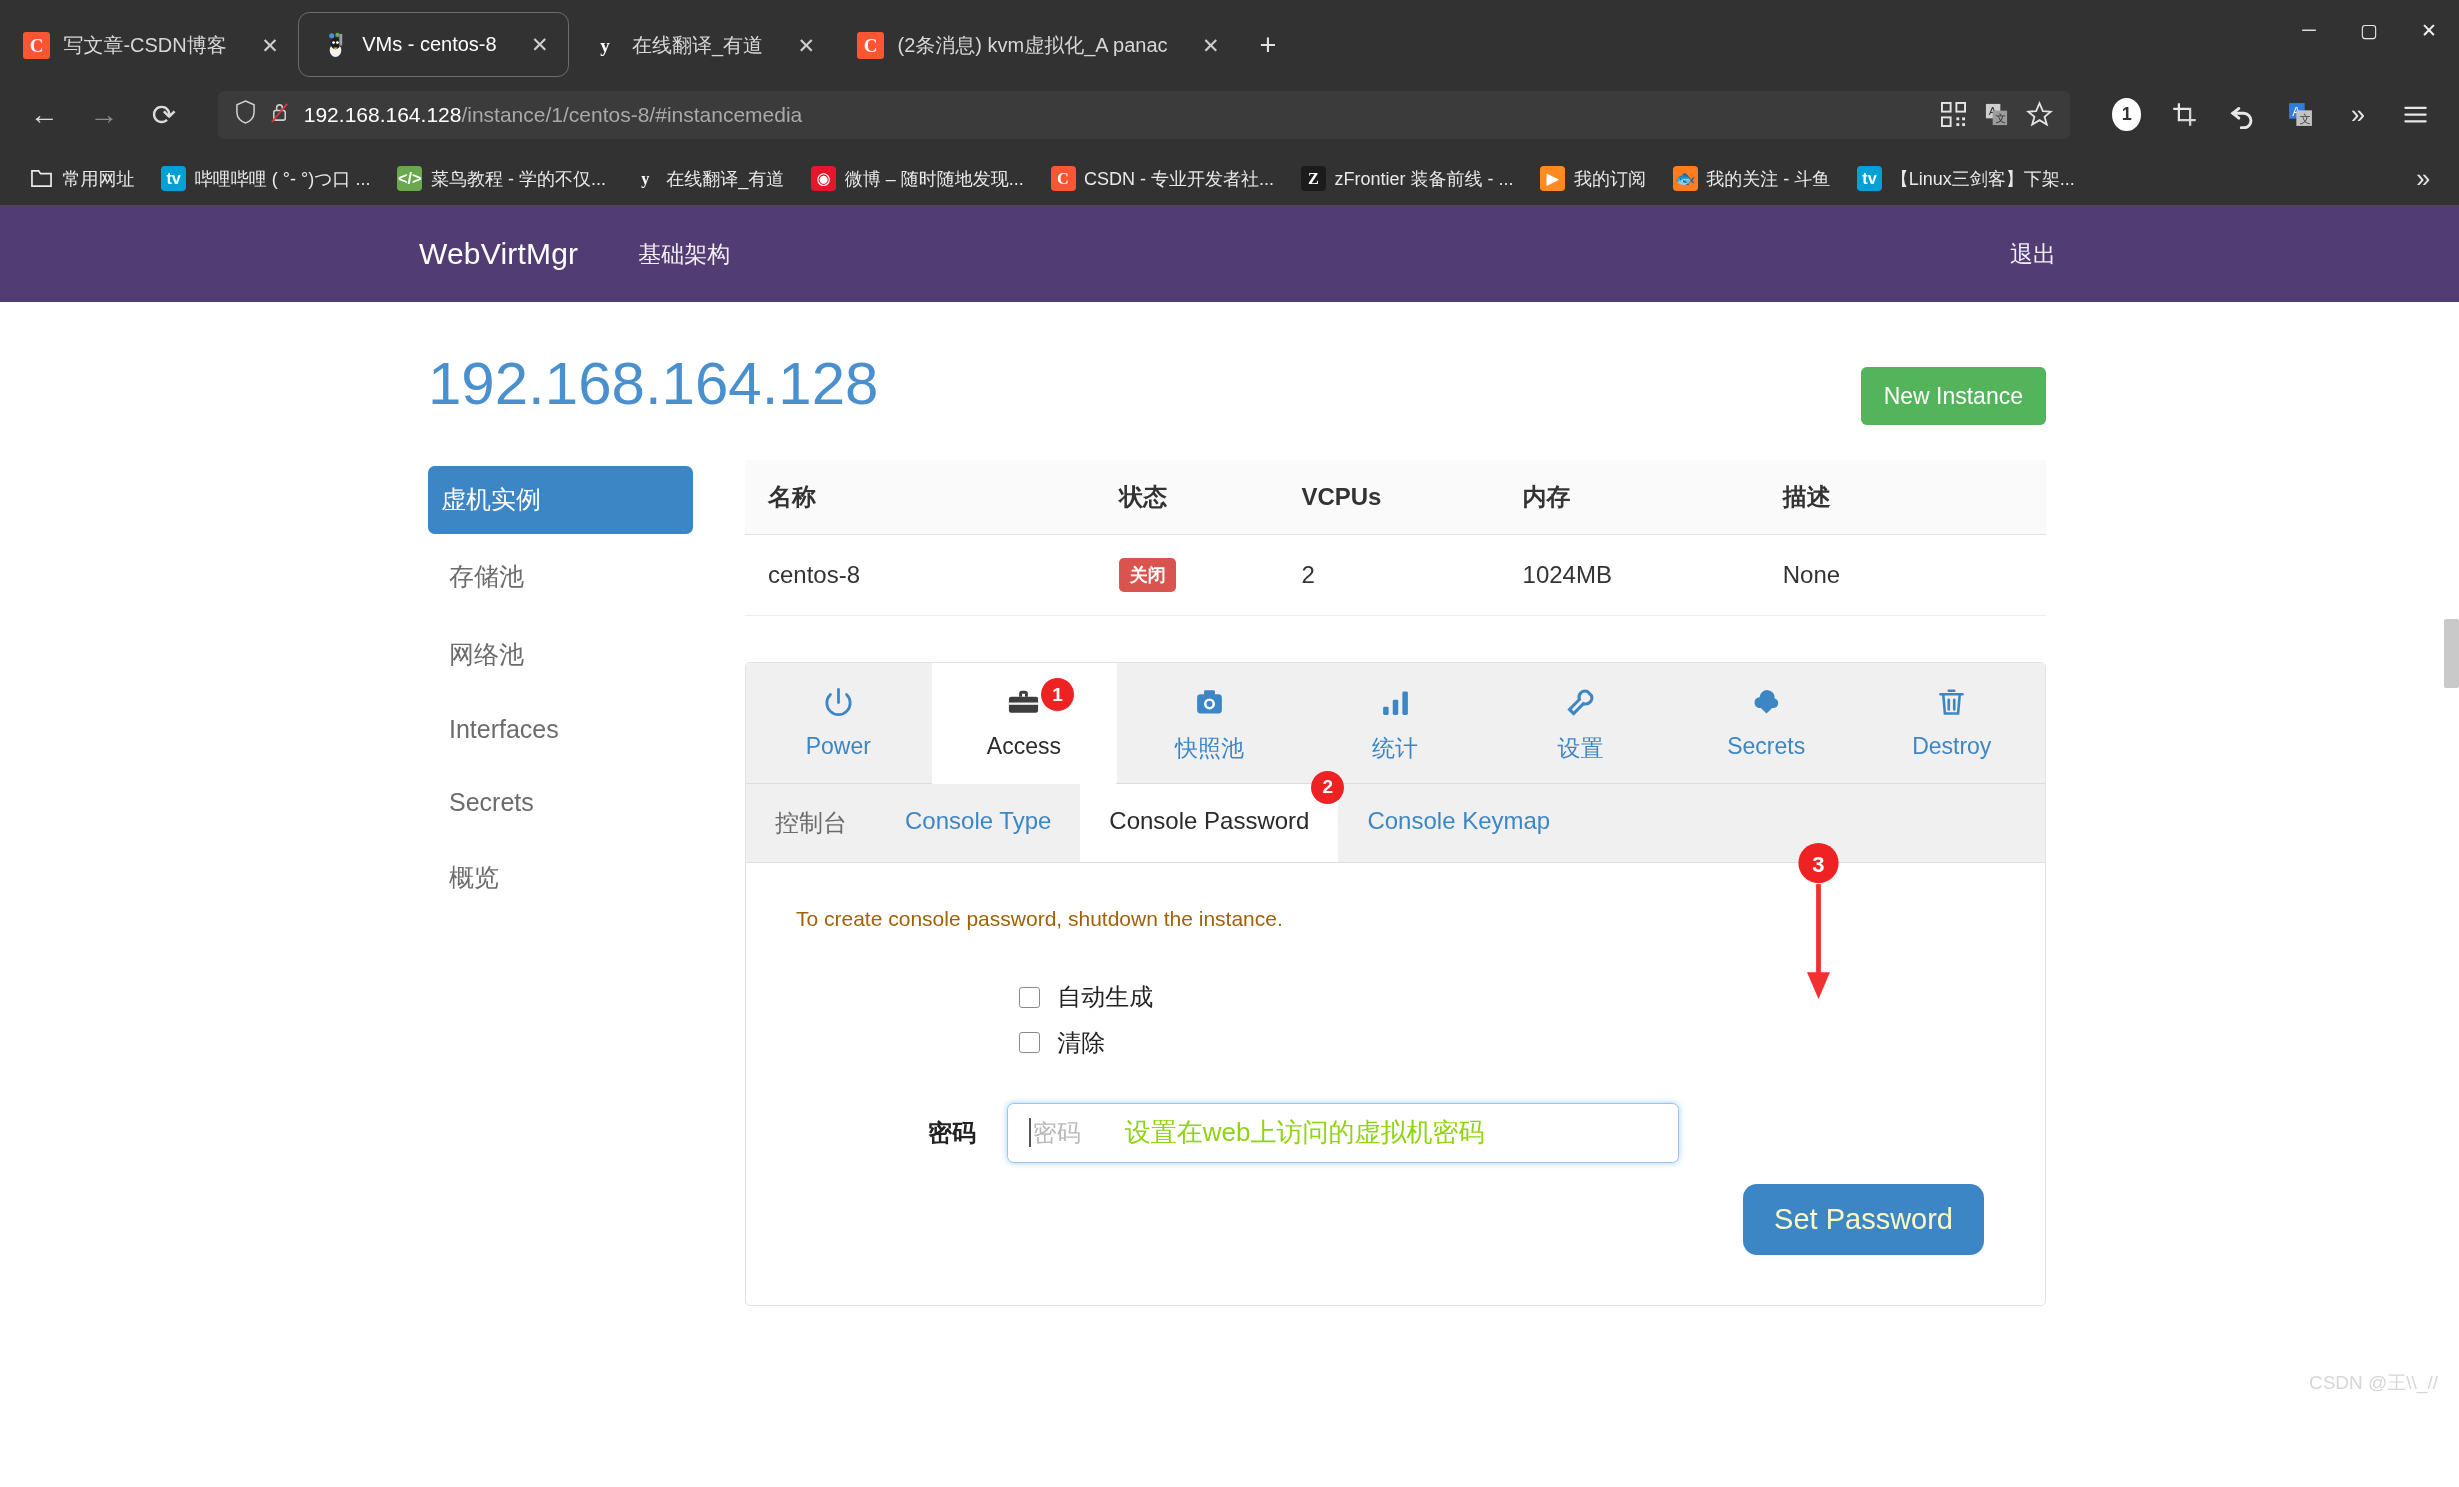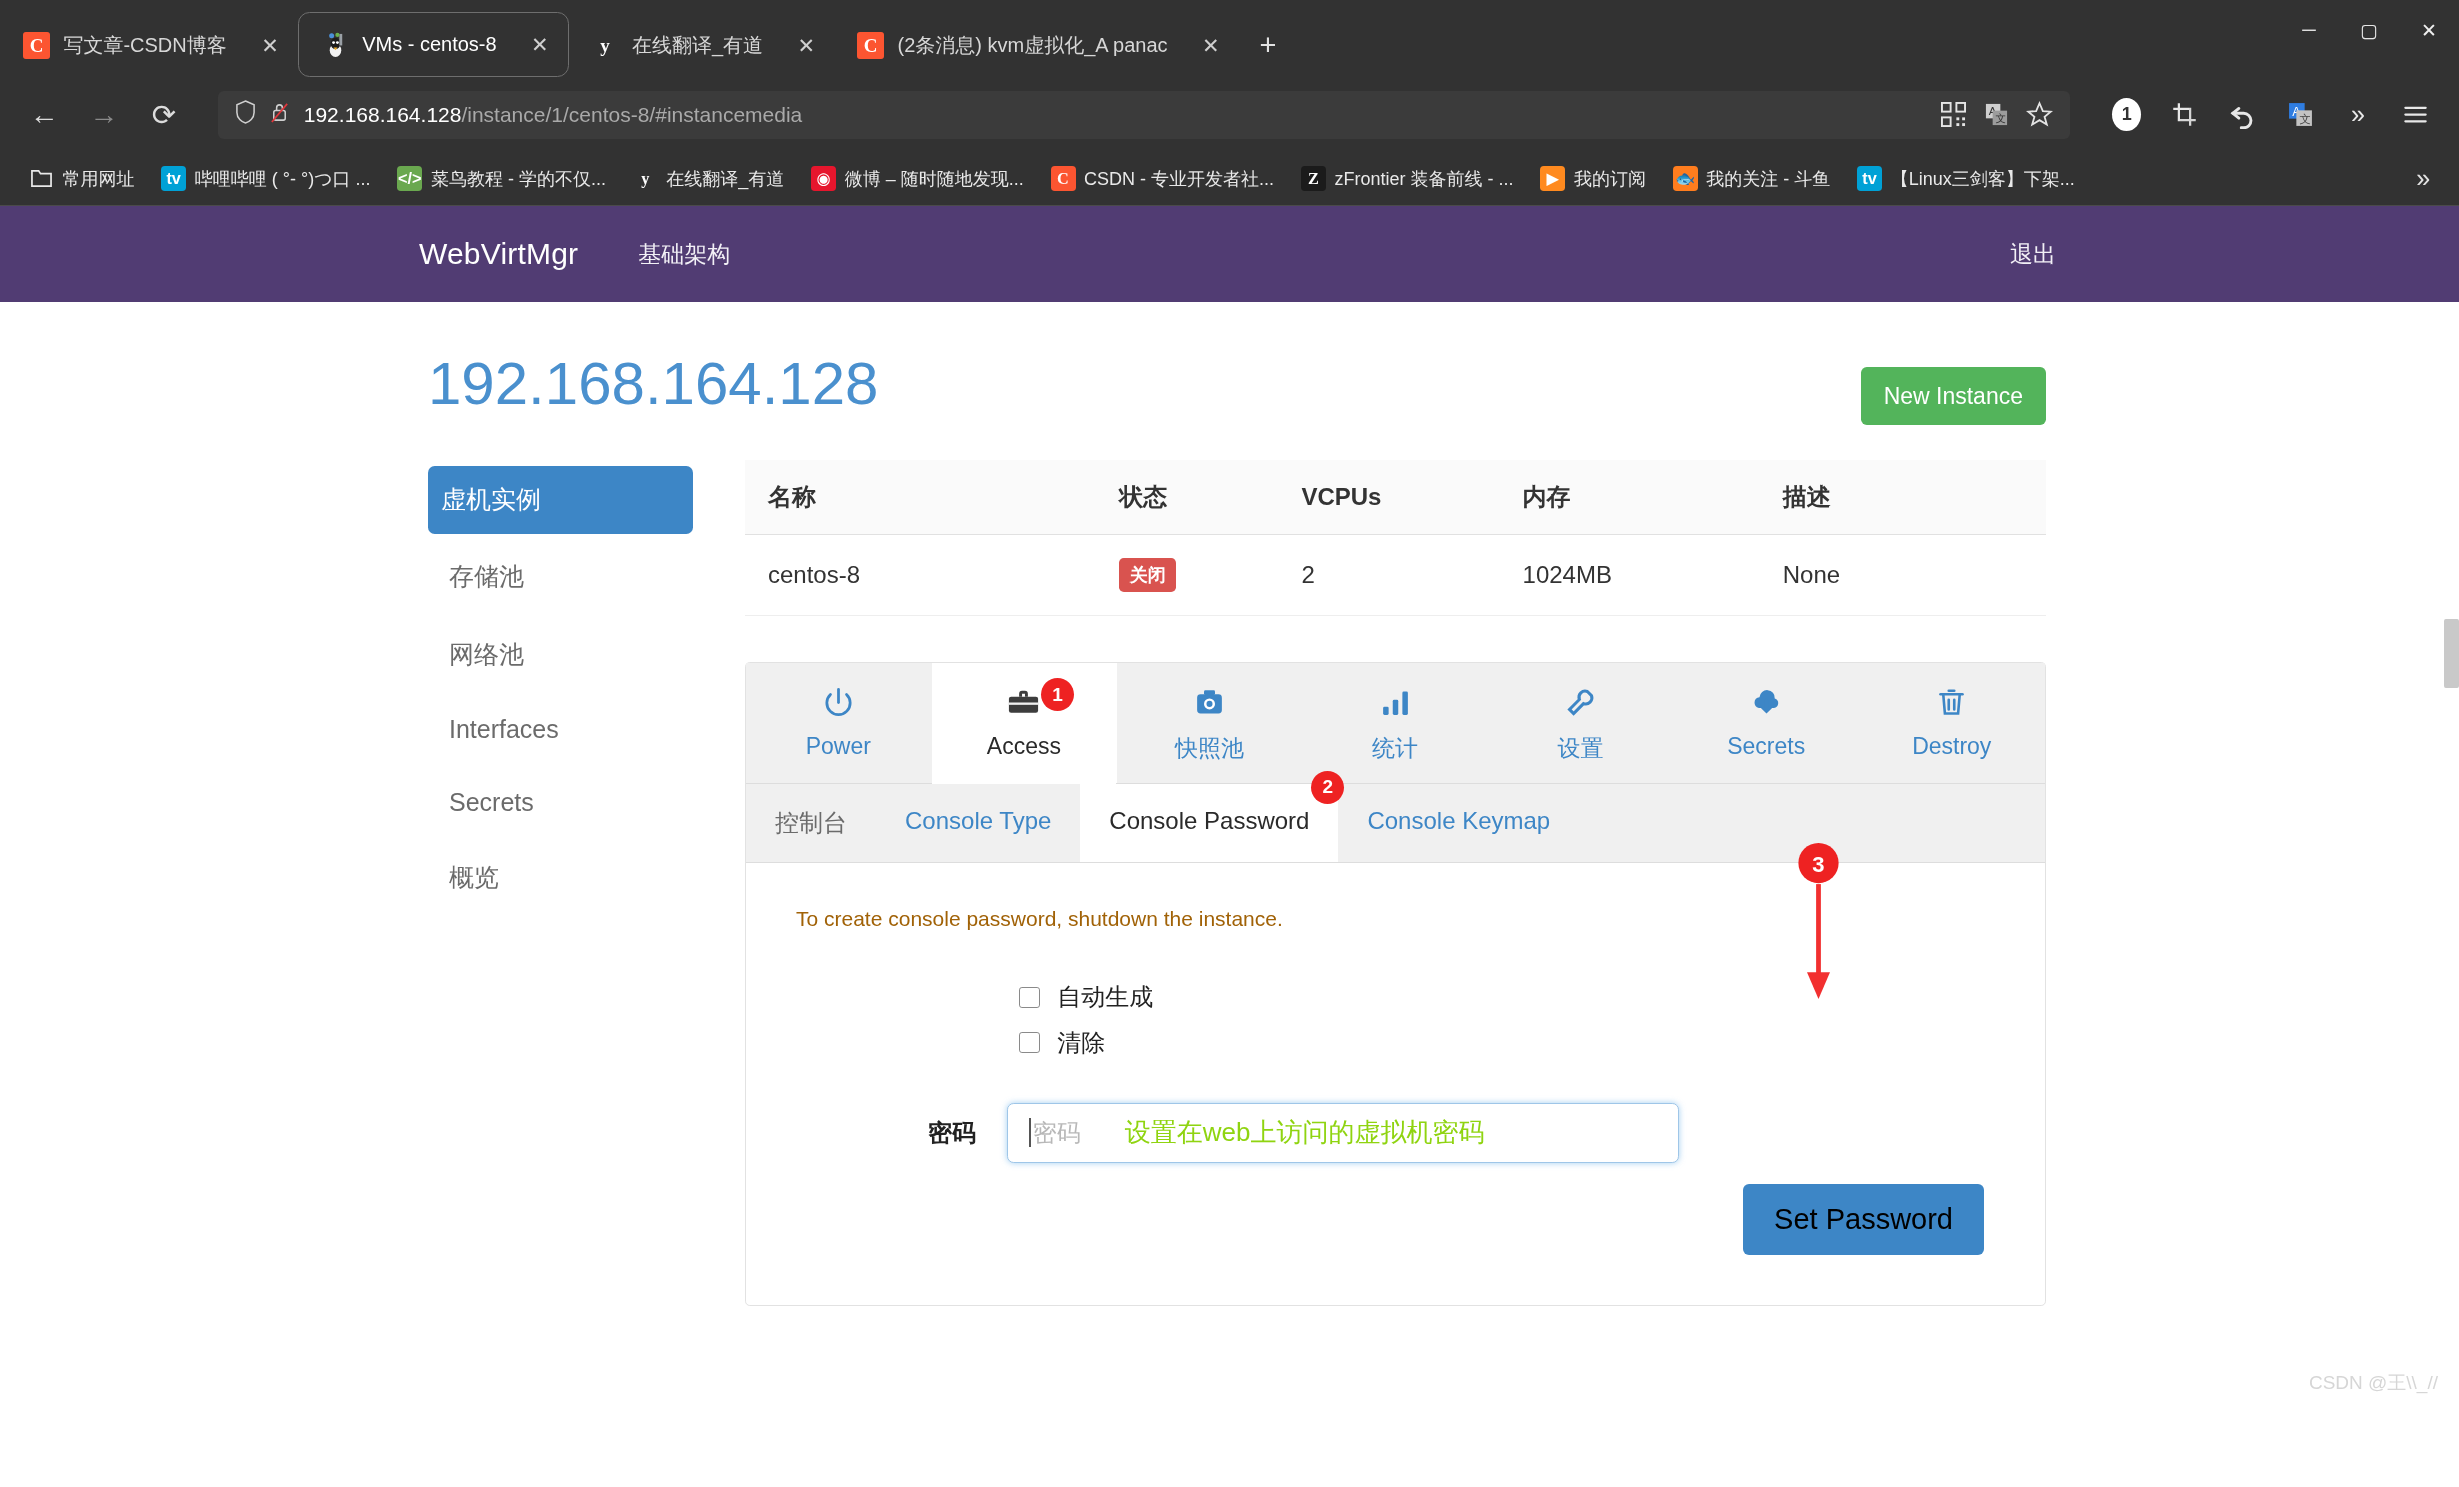--- a/index.html
+++ b/index.html
@@ -213,21 +213,21 @@
     display: flex; align-items: center; padding: 0 21px; position: relative;
   }
   .pwinput .caret { width: 1.9px; height: 29px; background: #555; margin-right: 1.9px; }
   .pwinput .ph { font-size: 24px; color: #b8b8b8; }
   .pwinput .green-note {
     font-size: 26px; color: #8fd410; margin-left: 44px; white-space: nowrap;
   }
 
   .btn-setpw {
     position: absolute; right: 61px; bottom: 50px;
-    background: #3d86c6; color: #000000; border: none; border-radius: 6px;
+    background: #3d86c6; color: #fef9c3; border: none; border-radius: 14px;
     font-size: 29px; padding: 19px 31px; font-family: inherit; cursor: pointer;
   }
 
   
   .anno-arrow { position: absolute; pointer-events: none; }
 
   .scroll-thumb {
     position: absolute; right: 0; top: 413px; width: 15.4px; height: 69px;
     background: #c9c9c9; border-radius: 1.9px;
   }

